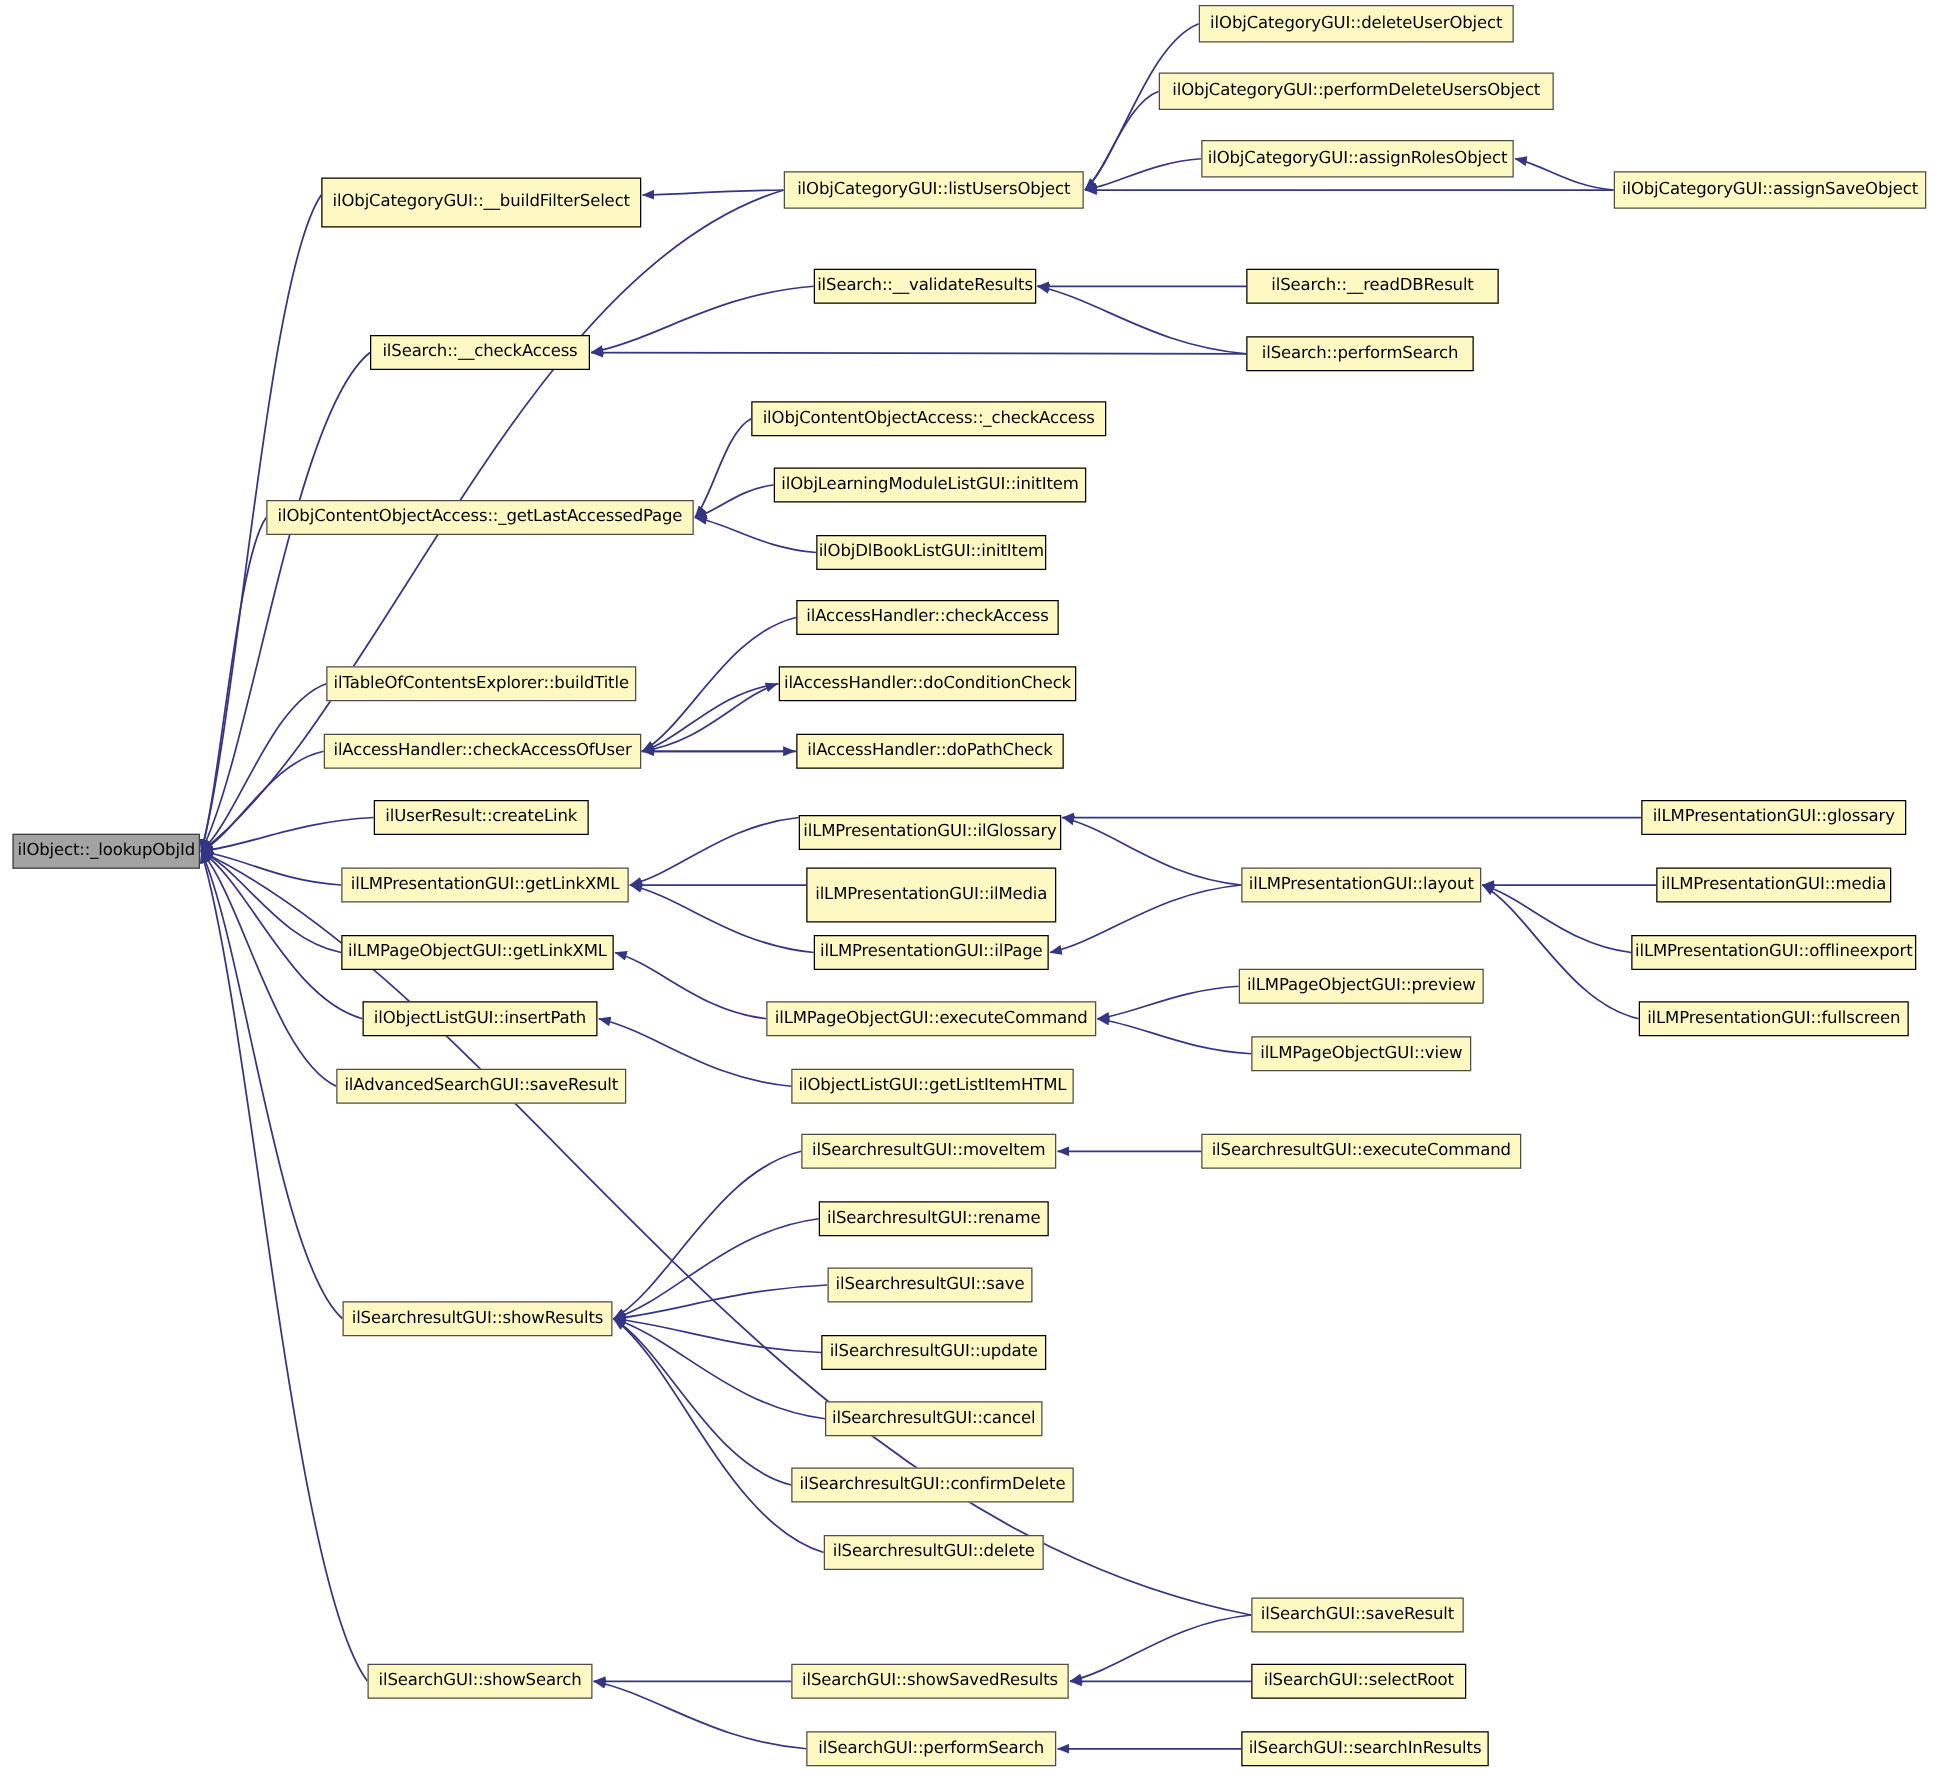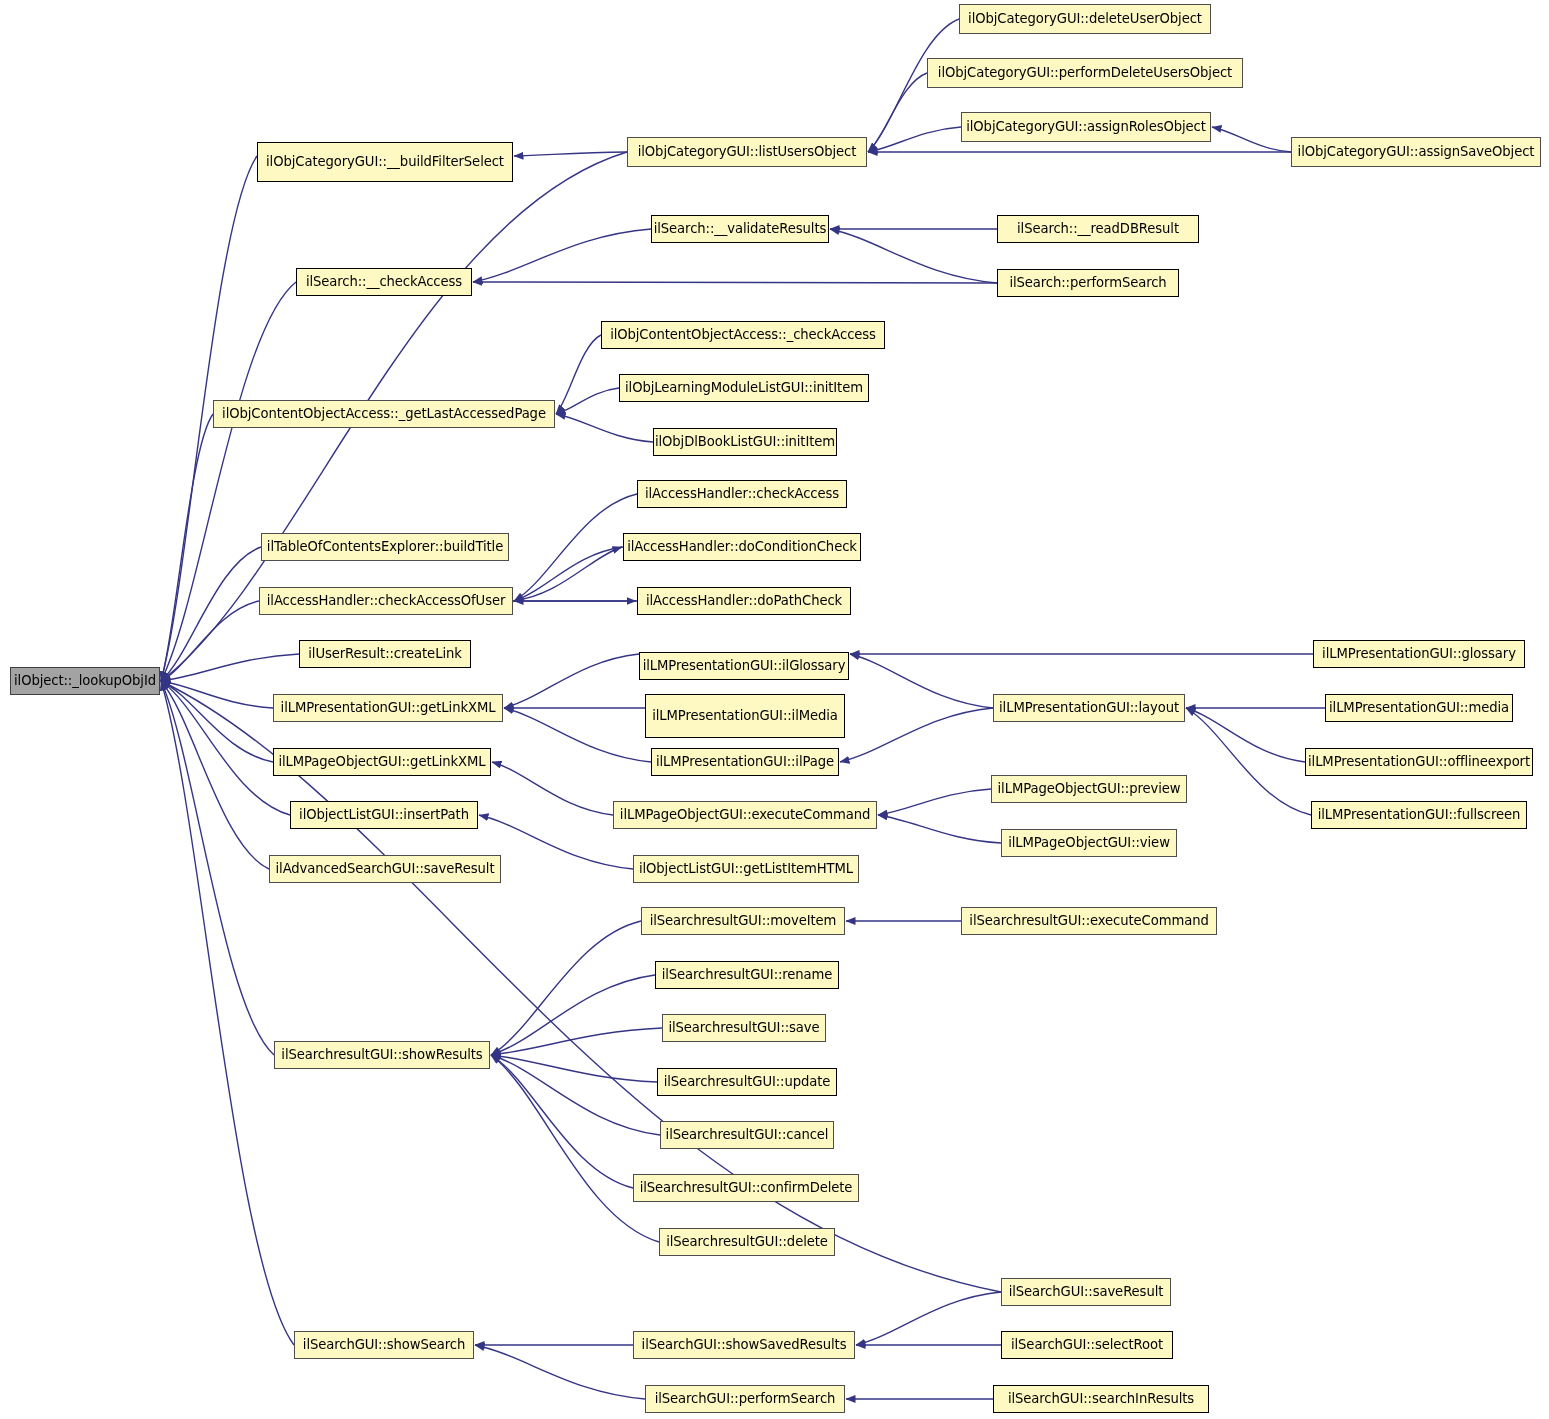--- a/index.html
+++ b/index.html
@@ -129,15 +129,15 @@
       <div class="node heavy" style="left: 662px; top: 1014px; width: 164px; height: 28px;">ilSearchresultGUI::save</div>
       <div class="node" style="left: 657px; top: 1068px; width: 180px; height: 28px;">ilSearchresultGUI::update</div>
       <div class="node heavy" style="left: 660px; top: 1121px; width: 174px; height: 28px;">ilSearchresultGUI::cancel</div>
       <div class="node heavy" style="left: 633px; top: 1174px; width: 226px; height: 28px;">ilSearchresultGUI::confirmDelete</div>
       <div class="node heavy" style="left: 659px; top: 1228px; width: 176px; height: 28px;">ilSearchresultGUI::delete</div>
       <div class="node heavy" style="left: 1001px; top: 1278px; width: 170px; height: 28px;">ilSearchGUI::saveResult</div>
       <div class="node heavy" style="left: 294px; top: 1331px; width: 180px; height: 28px;">ilSearchGUI::showSearch</div>
       <div class="node heavy" style="left: 633px; top: 1331px; width: 222px; height: 28px; text-align: center;">ilSearchGUI::showSavedResults</div>
       <div class="node" style="left: 1001px; top: 1331px; width: 172px; height: 28px;">ilSearchGUI::selectRoot</div>
       <div class="node heavy" style="left: 645px; top: 1385px; width: 200px; height: 28px;">ilSearchGUI::performSearch</div>
-      <div class="node" style="left: 993px; top: 1385px; width: 216px; height: 28px;">ilSearchGUI::searchInResults</div>
+      <div class="node" style="left: 993px; top: 1385px; width: 198px; height: 28px;">ilSearchGUI::searchInResults</div>
     </div>
 </div>
 
 </body></html>

